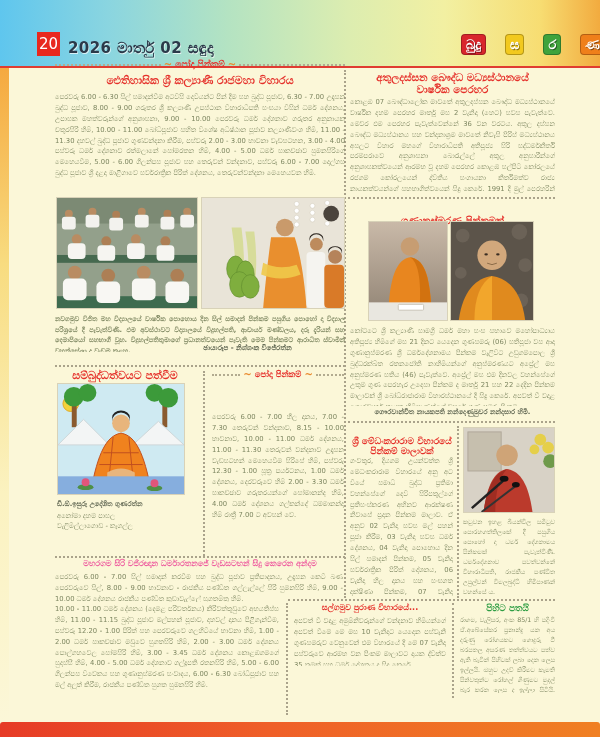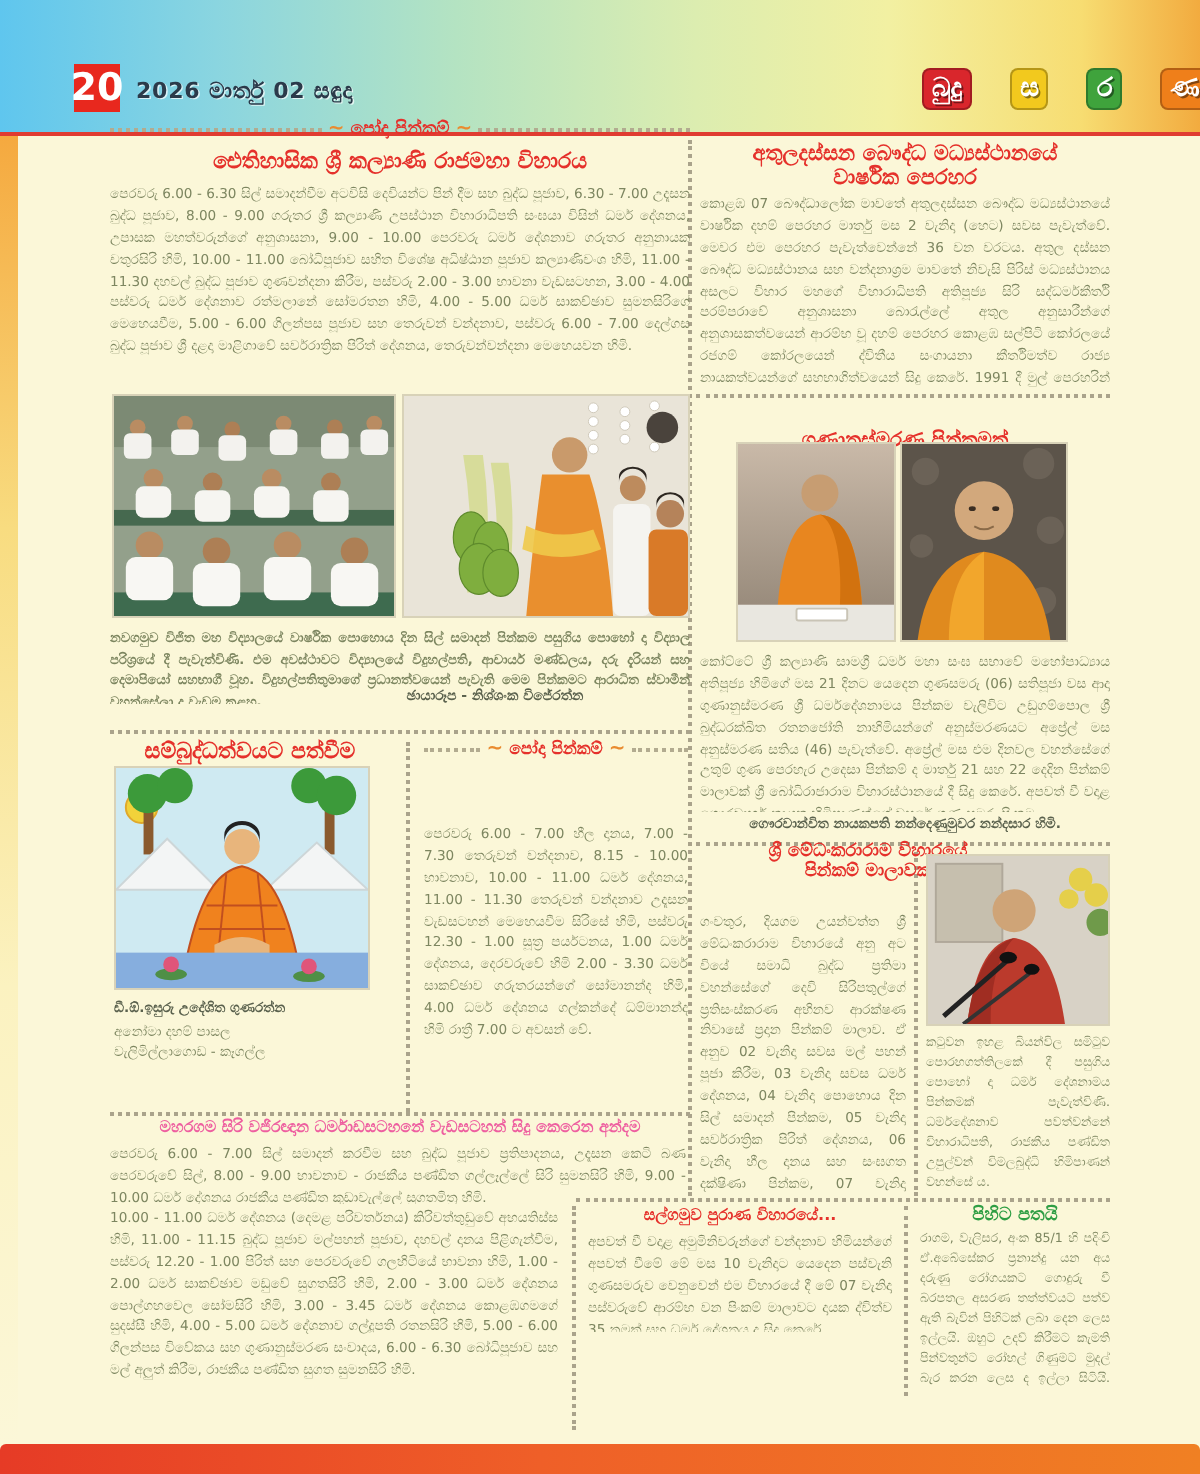--- a/index.html
+++ b/index.html
@@ -11,22 +11,22 @@
   
   .header { top:0; left:0; width:600px; height:66px;
     background:linear-gradient(90deg,#5fc6ee 0%,#8ad5e0 18%,#b4e3c2 38%,#dcedb0 58%,#f2f0a2 74%,#f7dd72 90%,#f2ab3f 100%); }
   .red-rule { top:66px; left:0; width:600px; height:2px; background:#e03c31; }
   .left-strip { top:68px; left:0; width:9px; height:654px;
     background:linear-gradient(180deg,#f5a93f,#f8dc80 30%,#fbf2c0 65%,#fbf7d8); }
   .bottom-bar { left:0; top:722px; width:600px; height:15px;
     background:linear-gradient(90deg,#e63b26,#ef5f28 45%,#f08023); border-radius:3px 3px 0 0; }
 
   .page-num { left:37px; top:32px; width:23px; height:24px; background:#e8281e; color:#fff;
-    font-weight:bold; font-size:19px; display:flex; align-items:center; justify-content:center; }
-  .date-txt { left:68px; top:39px; font-size:11px; font-weight:bold; color:#2b3a4a;
+    font-weight:normal; font-size:15px; display:flex; align-items:center; justify-content:center; }
+  .date-txt { left:68px; top:39px; font-size:15px; font-weight:bold; color:#2b3a4a;
     text-shadow:0.7px 0.7px 0 rgba(255,255,255,0.7); letter-spacing:0.4px; }
   .masthead { left:461px; top:33px; display:flex; align-items:center; gap:19px; }
   .m-tile { border-radius:4px; border:1px solid rgba(0,0,0,0.25); color:#fff; font-weight:bold;
     font-size:13px; padding:3px 4px; text-shadow:1px 1px 0 rgba(0,0,0,0.45); line-height:1; }
   .m-flag { display:flex; height:22px; border:1px solid rgba(0,0,0,0.3); border-radius:2px; overflow:hidden; }
   .m-flag span { width:2.5px; height:100%; display:block; }
 
   
   .h-red   { color:#e5312b; font-weight:bold; text-align:center; line-height:1.15; }
   .h-pink  { color:#ee5fa0; font-weight:bold; text-align:center; }
@@ -210,21 +210,21 @@
     <span class="lead"></span>
     <span class="squig"></span>
     <span>පෝදා පින්කම්</span>
     <span class="squig"></span>
     <span class="lead"></span>
   </div>
   <div class="abs body-txt" style="left:212px; top:412px; width:132px; height:142px;">පෙරවරු 6.00 - 7.00 හීල දානය, 7.00 - 7.30 තෙරුවන් වන්දනාව, 8.15 - 10.00 භාවනාව, 10.00 - 11.00 ධර්ම දේශනය, 11.00 - 11.30 තෙරුවන් වන්දනාව උදෑසන වැඩසටහන් මෙහෙයවීම සිරිසේ හිමි, පස්වරු 12.30 - 1.00 සූත්‍ර පර්යටනය, 1.00 ධර්ම දේශනය, දෙරවරුවේ හිමි 2.00 - 3.30 ධර්ම සාකච්ඡාව ගරුතරයන්ගේ සෝමානන්ද හිමි, 4.00 ධර්ම දේශනය ගල්කන්දේ ධම්මානන්ද හිමි රාත්‍රී 7.00 ට අවසන් වේ.</div>
 
   <div class="abs hdiv" style="left:55px; top:556px; width:290px;"></div>
 
-  <div class="abs h-pink" style="left:55px; top:559px; width:290px; font-size:8px;">මහරගම සිරි වජිරඥාන ධර්මාඩසටහනේ වැඩසටහන් සිදු කෙරෙන අන්දම</div>
+  <div class="abs h-pink" style="left:55px; top:559px; width:290px; font-size:8px;">මහරගම සිරි වජිරඥාන ධර්මාරතනජේ වැඩසටහන් සිදු කෙරෙන අන්දම</div>
   <div class="abs body-txt" style="left:55px; top:572px; width:288px; height:30px;">පෙරවරු 6.00 - 7.00 සිල් සමාදන් කරවීම සහ බුද්ධ පූජාව ප්‍රතිපාදනය, උදෑසන කෙටි බණ පෙරවරුවේ සිල්, 8.00 - 9.00 භාවනාව - රාජකීය පණ්ඩිත ගල්ලෑල්ලේ සිරි සුමනසිරි හිමි, 9.00 - 10.00 ධර්ම දේශනය රාජකීය පණ්ඩිත කුඩාවැල්ලේ සුගතමිත්‍ර හිමි.</div>
   <div class="abs body-txt" style="left:55px; top:604px; width:224px; height:110px;">10.00 - 11.00 ධර්ම දේශනය (දෙමළ පරිවර්තනය) කිරිවත්තුඩුවේ අභයතිස්ස හිමි, 11.00 - 11.15 බුද්ධ පූජාව මල්පහන් පූජාව, දහවල් දානය පිළිගැන්වීම, පස්වරු 12.20 - 1.00 පිරිත් සහ පෙරවරුවේ ගලහිටියේ භාවනා හිමි, 1.00 - 2.00 ධර්ම සාකච්ඡාව මඩුවේ සුගතසිරි හිමි, 2.00 - 3.00 ධර්ම දේශනය පොල්ගහවෙල සෝමසිරි හිමි, 3.00 - 3.45 ධර්ම දේශනය කොළඹගමගේ සුදස්සී හිමි, 4.00 - 5.00 ධර්ම දේශනාව ගල්දූපති රතනසිරි හිමි, 5.00 - 6.00 ගිලන්පස විවේකය සහ ගුණානුස්මරණ සංවාදය, 6.00 - 6.30 බෝධිපූජාව සහ මල් අලුත් කිරීම, රාජකීය පණ්ඩිත සුගත සුමනසිරි හිමි.</div>
 
   <div class="abs h-red" style="left:294px; top:603px; width:152px; font-size:8px;">සල්ගමුව පුරාණ විහාරයේ...</div>
   <div class="abs body-txt" style="left:294px; top:616px; width:152px; height:50px;">අපවත් වී වදාළ අමුමිනිවරුන්ගේ වන්දනාව හිමියන්ගේ අපවත් වීමේ මේ මස 10 වැනිදාට යෙදෙන පස්වැනි ගුණසමරුව වෙනුවෙන් එම විහාරයේ දී මේ 07 වැනිදා පස්වරුවේ ආරම්භ වන පිංකම් මාලාවට දායක ද්විත්ව 35 නමක් සහ ධර්ම දේශනය ද සිදු කෙරේ.</div>
 
   <div class="abs h-green" style="left:460px; top:603px; width:95px; font-size:9px;">පිහිට පතයි</div>
   <div class="abs body-txt" style="left:460px; top:615px; width:95px; height:78px; font-size:6.3px;">රාගම, වැලිසර, අංක 85/1 හි පදිංචි ඒ.අබේසේකර ප්‍රනාන්දු යන අය දරුණු රෝගයකට ගොදුරු වී බරපතල අසරණ තත්ත්වයට පත්ව ඇති බැවින් පිහිටක් ලබා දෙන ලෙස ඉල්ලයි. ඔහුට උදව් කිරීමට කැමති පින්වතුන්ට රෝහල් ගිණුමට මුදල් බැර කරන ලෙස ද ඉල්ලා සිටියි. පරිත්‍යාගශීලීන්ට මේ ගැන 076 16 87 518 හෝ 077 510 17 01 දුරකථන අංකයන්ගෙන් විමසිය හැකි බව ද කියයි.</div>
 
   <div class="abs h-red" style="left:350px; top:71px; width:205px; font-size:10.5px;">
@@ -268,21 +268,21 @@
       <path d="M37 42 q5 3 10 0" stroke="#8a6a48" fill="none"></path>
       <path d="M8 100 C12 70 26 57 42 55 C58 57 72 70 76 100 Z" fill="#e08a1e"></path>
       <path d="M42 55 C30 62 24 78 24 100 L42 100 Z" fill="#f2a62c"></path>
     </svg>
   </div>
   <div class="abs body-txt" style="left:350px; top:326px; width:205px; height:80px;">කෝට්ටේ ශ්‍රී කල්‍යාණි සාමග්‍රී ධර්ම මහා සංඝ සභාවේ මහෝපාධ්‍යාය අතිපූජ්‍ය හිමිගේ මස 21 දිනට යෙදෙන ගුණසමරු (06) සතිපූජා වස ආදා ගුණානුස්මරණ ශ්‍රී ධර්මදේශනාමය පින්කම වැලිවිට උඩුගම්පොල ශ්‍රී බුද්ධරක්ඛිත රතනජෝති නාහිමියන්ගේ අනුස්මරණයට අප්‍රේල් මස අනුස්මරණ සතිය (46) පැවැත්වේ. අප්‍රේල් මස එම දිනවල වහන්සේගේ උතුම් ගුණ පෙරහැර උදෙසා පින්කම් ද මාර්තු 21 සහ 22 දෙදින පින්කම් මාලාවක් ශ්‍රී බෝධිරාජාරාම විහාරස්ථානයේ දී සිදු කෙරේ. අපවත් වී වදාළ ගෞරවාර්හ නායක හිමිපාණන්ගේ වසරේ ගුණ සමරු පිංකම.</div>
   <div class="abs bold-txt" style="left:350px; top:408px; width:205px; font-size:6.8px; text-align:center;">ගෞරවාන්විත නායකපති නන්දෙණුමුවර නන්දසාර හිමි.</div>
 
   <div class="abs hdiv" style="left:348px; top:421px; width:207px;"></div>
 
-  <div class="abs h-red" style="left:350px; top:421px; width:104px; font-size:9px;margin-left:32px;">
+  <div class="abs h-red" style="left:350px; top:436px; width:104px; font-size:9px;">
     <div>ශ්‍රී මේධංකරාරාම විහාරයේ</div>
     <div>පින්කම් මාලාවක්</div>
   </div>
   <div class="abs body-txt" style="left:350px; top:456px; width:103px; height:140px;">ගංවතුර, දියගම උයන්වත්ත ශ්‍රී මේධංකරාරාම විහාරයේ අනු අට වියේ සමාධි බුද්ධ ප්‍රතිමා වහන්සේගේ දෙවි සිරිපතුල්ගේ ප්‍රතිසංස්කරණ අභිනව ආරක්ෂණ නිවාසේ ප්‍රදාන පින්කම් මාලාව. ඒ අනුව 02 වැනිදා සවස මල් පහන් පූජා කිරීම, 03 වැනිදා සවස ධර්ම දේශනය, 04 වැනිදා පොහොය දින සිල් සමාදන් පින්කම, 05 වැනිදා සර්වරාත්‍රික පිරිත් දේශනය, 06 වැනිදා හීල දානය සහ සංඝගත දක්ෂිණා පින්කම, 07 වැනිදා පෙරවරුවේ පැමිණෙන සැදැහැවතුන් උදෙසා ධර්ම දේශනය සහ පුණ්‍යානුමෝදනා සිදු කෙරේ. එදින ධර්ම දේශනය පවත්වන්නේ විහාරාධිපති හිමිපාණන් විසිනි.</div>
 
   <div class="abs photo" style="left:463px; top:427px; width:92px; height:86px;">
     <svg viewBox="0 0 92 86" preserveAspectRatio="none">
       <rect width="92" height="86" fill="#d8d2c6"></rect>
       <rect x="4" y="4" width="34" height="40" fill="#c6bfae" stroke="#b0a89a"></rect>
       <g fill="#e5cf4a">

